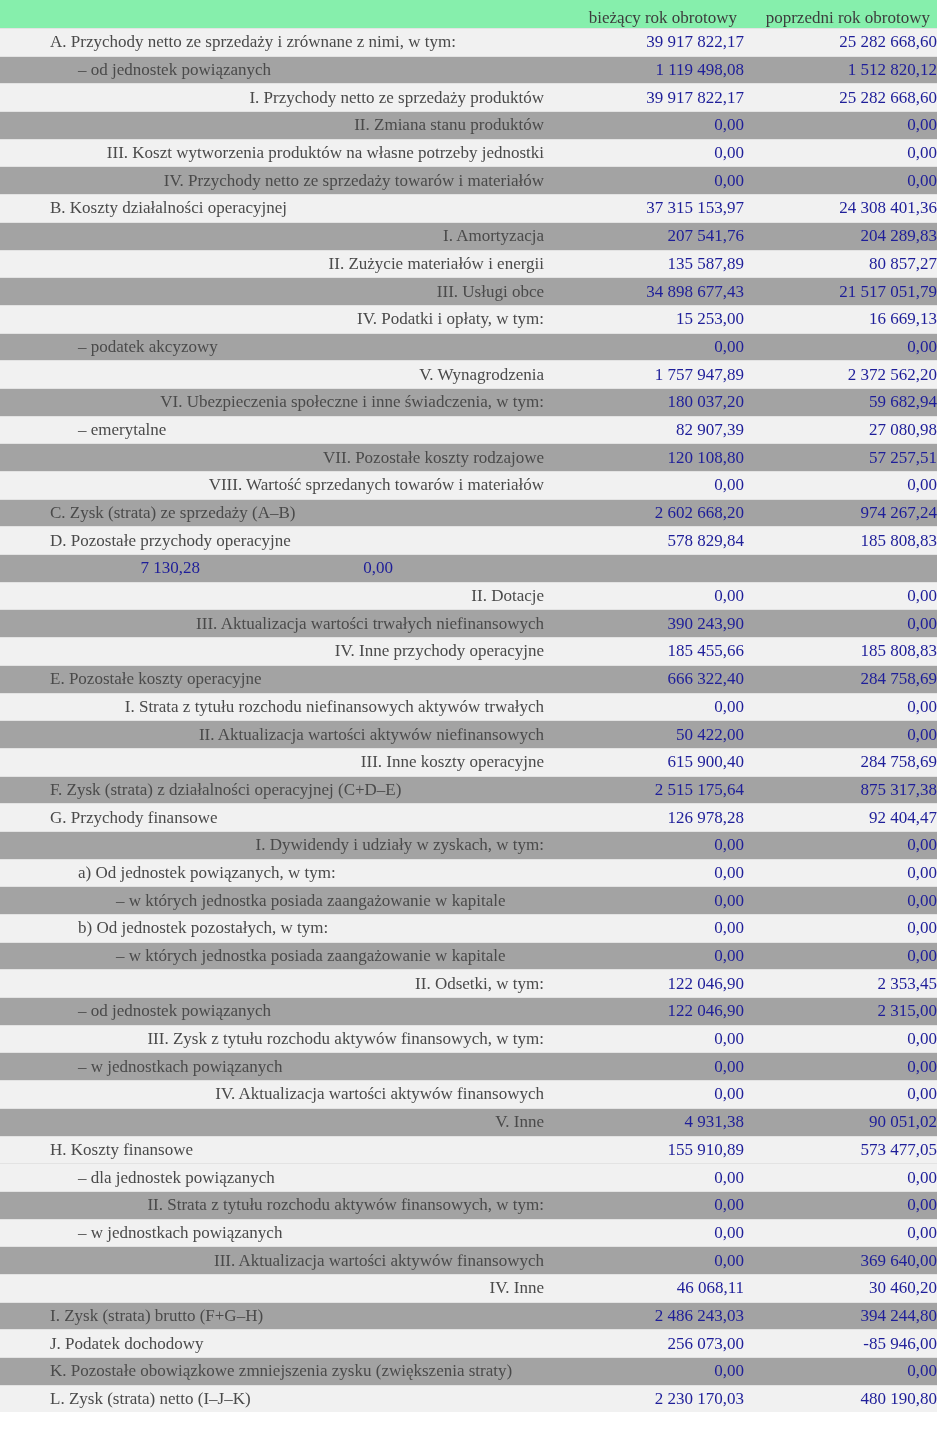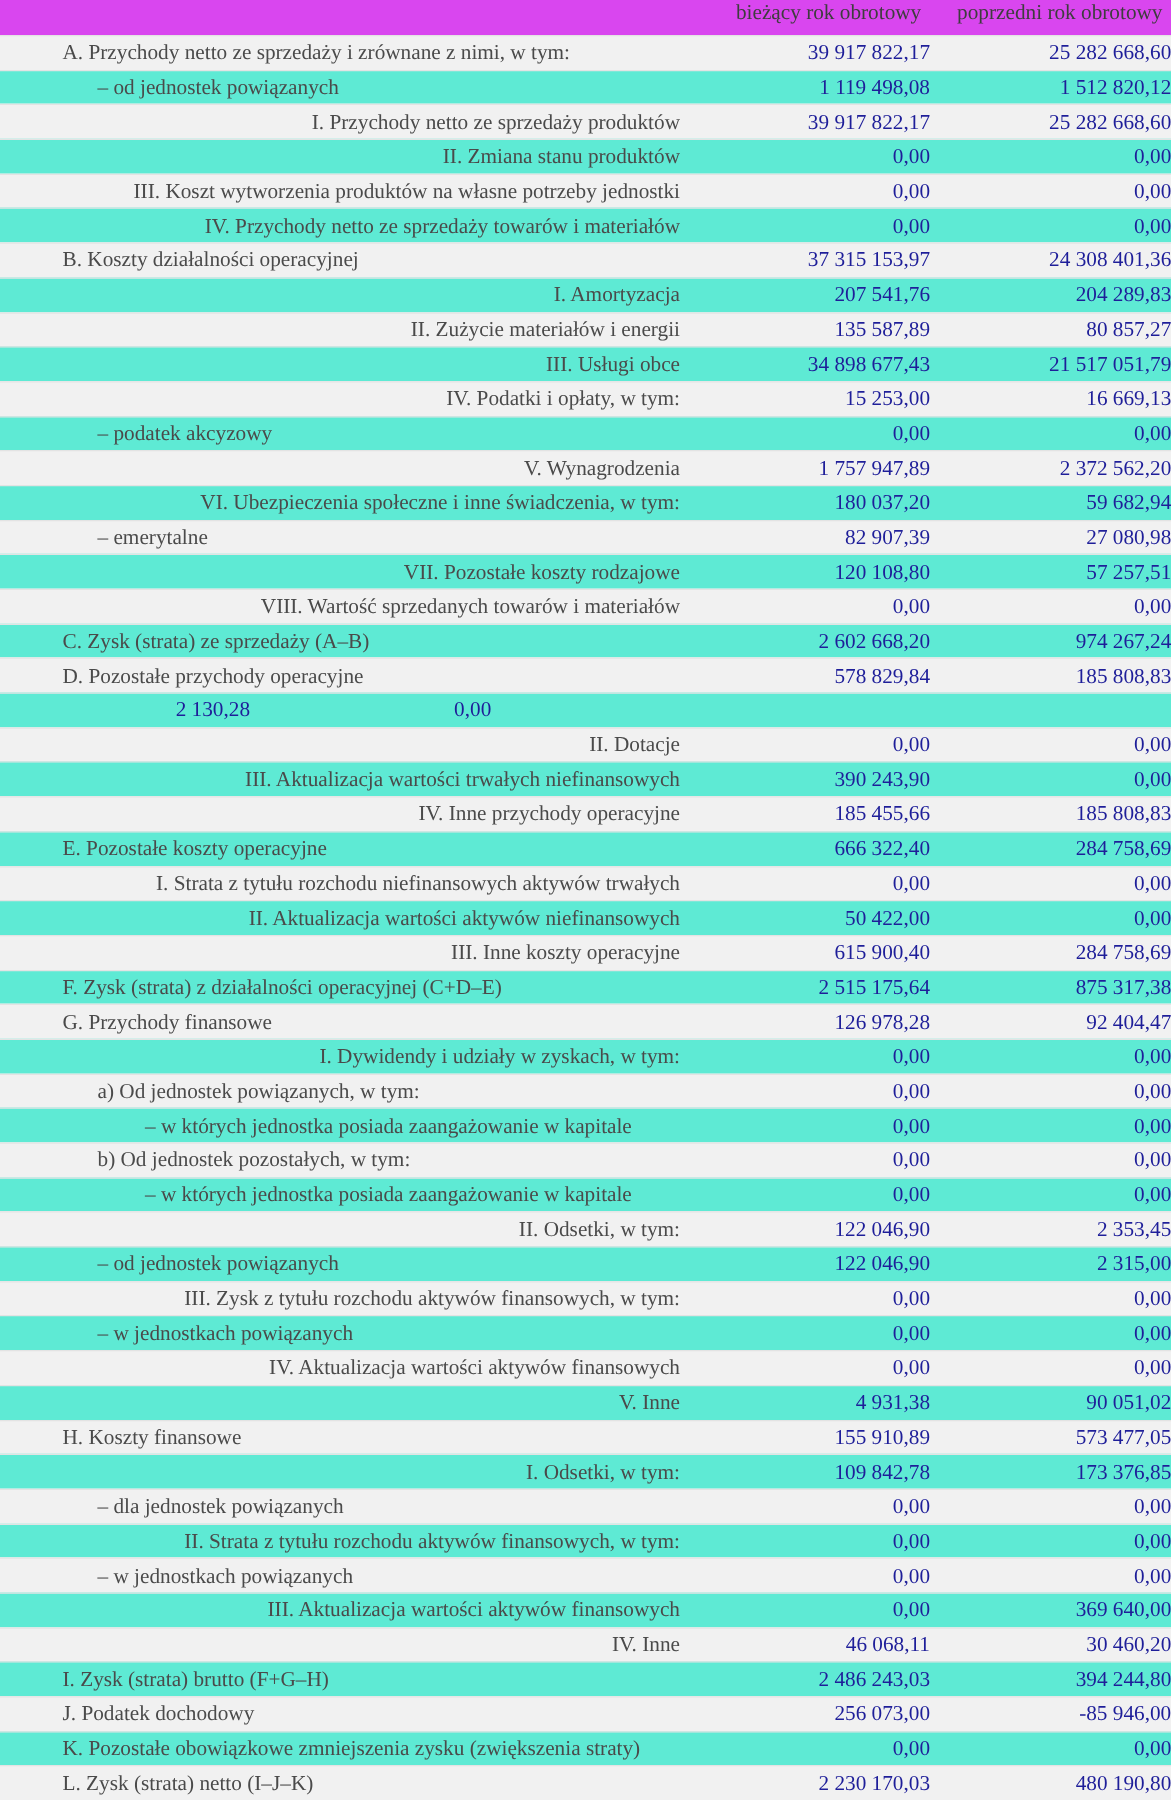--- a/index.html
+++ b/index.html
@@ -1,23 +1,23 @@
 <!DOCTYPE html>
 <html><head>
 <meta charset="utf-8">
 <style>
   html,body{margin:0;padding:0;background:#fff;width:937px;overflow:hidden;}
   body{font-family:"Liberation Serif","DejaVu Serif",serif;font-size:17px;color:#4a4a4a;}
   .report{width:937px;}
-  .hdr{display:flex;align-items:flex-start;height:28px;background:#d946ef;}
+  .hdr{display:flex;align-items:flex-end;height:28px;background:#86efac;}
   .hdr .cell-label{flex:1;}
   .hdr .h-col{color:#3d3d3d;white-space:nowrap;}
   .hdr .h-col.c1{width:200px;text-align:right;}
   .hdr .h-col.c2{width:193px;text-align:right;padding-right:7px;}
-  .row{display:flex;align-items:center;height:27.7px;border-top:1px solid #e3e3e3;box-sizing:border-box;background:#5eead4;}
+  .row{display:flex;align-items:center;height:27.7px;border-top:1px solid #e3e3e3;box-sizing:border-box;background:#a3a3a3;}
   .row.odd{background:#f1f1f1;}
   .cell-label{flex:1;white-space:nowrap;overflow:hidden;color:#4a4a4a;}
   .cell-v1,.cell-v2{white-space:nowrap;color:#1e1e99;text-align:right;}
   .cell-v1{width:200px;}
   .cell-v2{width:193px;padding-right:0;}
   .lvl-0 .cell-label{padding-left:5px;margin-left:45px;}
   .lvl-1 .cell-label{padding-left:40px;text-align:right;}
   .lvl-2 .cell-label{padding-left:78px;}
   .lvl-3 .cell-label{padding-left:116px;}
 </style>
@@ -139,21 +139,21 @@
     <div class="cell-v2">974 267,24</div>
   </div>
 
   <div class="row lvl-0 odd">
     <div class="cell-label">D. Pozostałe przychody operacyjne</div>
     <div class="cell-v1">578 829,84</div>
     <div class="cell-v2">185 808,83</div>
   </div>
 
   <div class="row lvl-1">
-    <div class="cell-v1">2 130,28</div>
+    <div class="cell-v1">7 130,28</div>
     <div class="cell-v2">0,00</div>
   </div>
 
   <div class="row lvl-1 odd">
     <div class="cell-label">II. Dotacje</div>
     <div class="cell-v1">0,00</div>
     <div class="cell-v2">0,00</div>
   </div>
 
   <div class="row lvl-1">
@@ -269,25 +269,20 @@
     <div class="cell-v1">4 931,38</div>
     <div class="cell-v2">90 051,02</div>
   </div>
 
   <div class="row lvl-0 odd">
     <div class="cell-label">H. Koszty finansowe</div>
     <div class="cell-v1">155 910,89</div>
     <div class="cell-v2">573 477,05</div>
   </div>
 
-  <div class="row lvl-1">
-    <div class="cell-label">I. Odsetki, w tym:</div>
-    <div class="cell-v1">109 842,78</div>
-    <div class="cell-v2">173 376,85</div>
-  </div>
 
   <div class="row lvl-2 odd">
     <div class="cell-label">– dla jednostek powiązanych</div>
     <div class="cell-v1">0,00</div>
     <div class="cell-v2">0,00</div>
   </div>
 
   <div class="row lvl-1">
     <div class="cell-label">II. Strata z tytułu rozchodu aktywów finansowych, w tym:</div>
     <div class="cell-v1">0,00</div>

